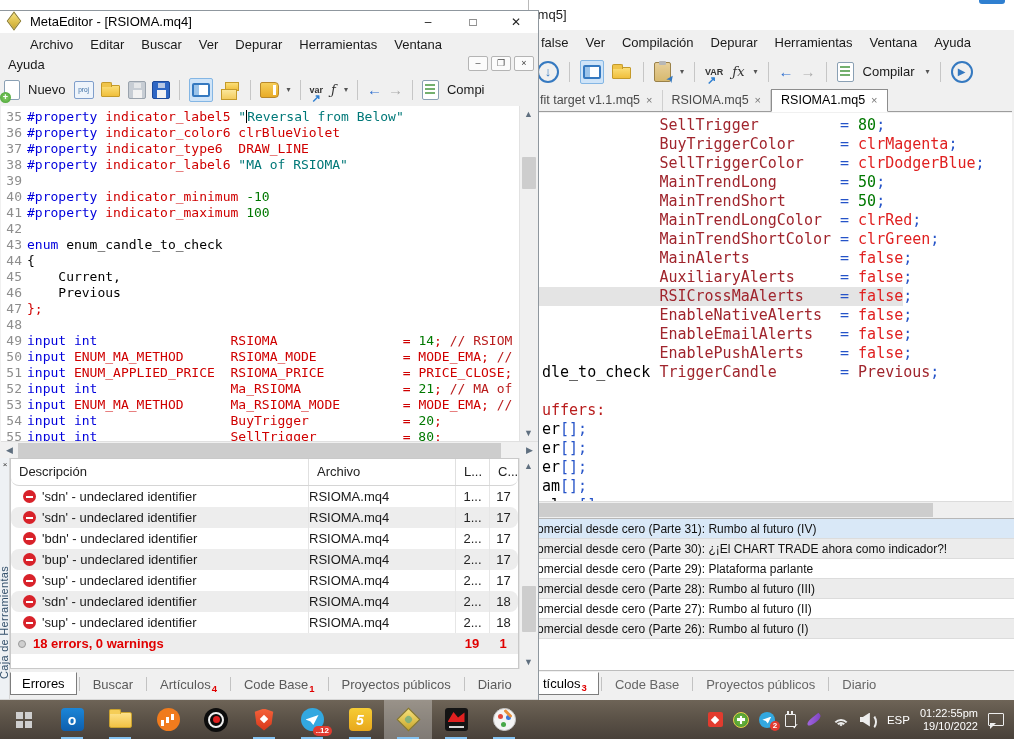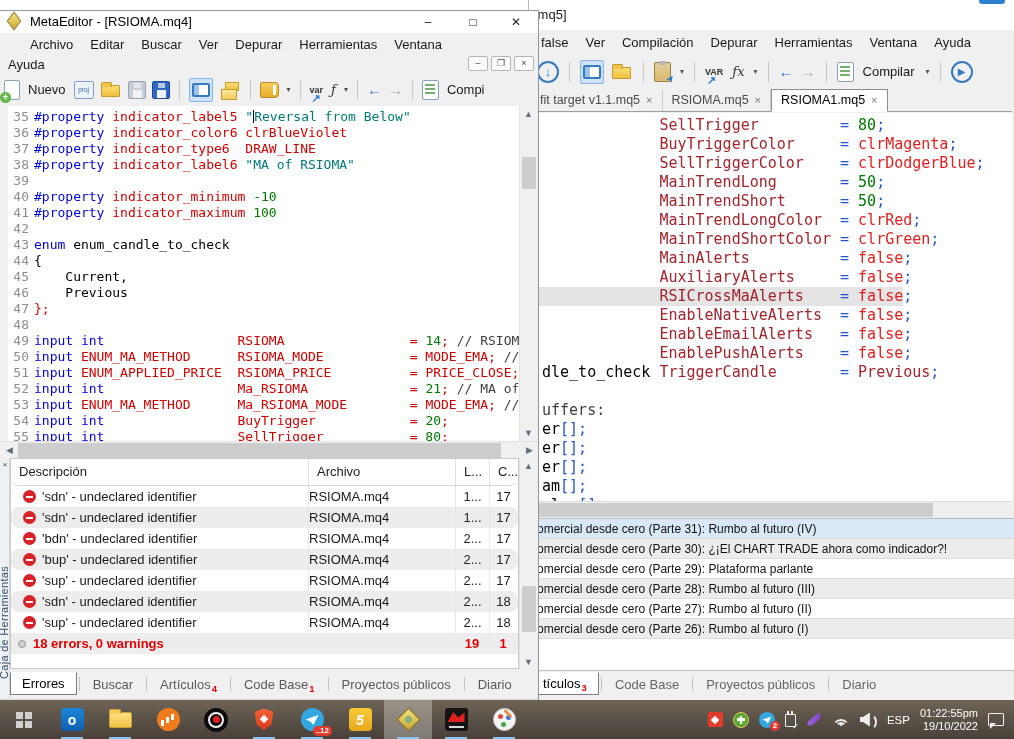--- a/index.html
+++ b/index.html
@@ -80,25 +80,25 @@
   .ic-floppy.gray{background:#c7cdd4;border:1px solid #9aa3ad;}
   .ic-floppy.blue{background:#2f67c4;border:1px solid #1d4a99;}
   .ic-floppy:before{content:"";position:absolute;left:4px;top:8px;width:9px;height:8px;background:#f2f2f2;}
   .ic-floppy:after{content:"";position:absolute;left:5px;top:1px;width:7px;height:5px;background:#f2f2f2;opacity:.7;}
   .ic-ftree{width:22px;height:20px;position:relative;}
   .ic-ftree i{position:absolute;left:6px;top:2px;width:14px;height:9px;background:linear-gradient(#fbde77,#f0bf3c);border:1px solid #c49a2a;}
   .ic-ftree:after{content:"";position:absolute;left:2px;top:9px;width:14px;height:9px;background:linear-gradient(#fbe79a,#f3cc5e);border:1px solid #c49a2a;}
   .ic-book{width:19px;height:16px;background:linear-gradient(#f6ce5a,#e8ab27);border:1px solid #b9882a;border-radius:2px 4px 4px 2px;position:relative;}
   .ic-book:before{content:"";position:absolute;right:2px;top:2px;width:3px;height:10px;background:#fff;}
   .fw-editor{position:absolute;top:95px;left:1px;width:518px;height:335px;background:#fff;overflow:hidden;
-             font-family:"DejaVu Sans Mono",monospace;font-size:13px;line-height:16px;padding:3px 0 0 2px;margin-left:7px;}
+             font-family:"DejaVu Sans Mono",monospace;font-size:13px;line-height:16px;padding:3px 0 0 2px;}
   .fw-editor .cl{display:flex;height:16px;}
   .fw-editor .g{flex:0 0 24px;text-align:right;padding-right:5px;color:#8d8d8d;}
   .cl .t{white-space:pre;}
-  .k{color:#0000dc}.r{color:#cf0000}.s{color:#007878}.n{color:#007800}.c{color:#404040}.o{color:#cf0000}.p{color:#000}
+  .k{color:#0000dc}.r{color:#cf0000}.s{color:#007878}.n{color:#007800}.c{color:#b91c1c}.o{color:#cf0000}.p{color:#000}
   .m{color:#a0252d}.o2{color:#2553c8}.r2{color:#e02020}
   .caret{display:inline-block;width:0;border-left:1.5px solid #000;height:13px;vertical-align:-2px;}
   .vscroll{position:absolute;width:18px;background:#f0f0f0;border-left:1px solid #e2e2e2;}
   .vscroll .arr{position:absolute;left:0;width:100%;height:16px;color:#5f6f7f;font-size:9px;text-align:center;line-height:16px;}
   .vscroll .thumb{position:absolute;left:2px;width:14px;background:#cdcdcd;border-radius:1px;}
   .fw-hscroll{position:absolute;top:430px;left:1px;width:537px;height:17px;background:#f0f0f0;border-top:1px solid #e0e0e0;}
   .fw-hscroll .arr{position:absolute;top:0;width:17px;height:17px;color:#5f6f7f;font-size:9px;text-align:center;line-height:17px;}
   .fw-hscroll .thumb{position:absolute;left:17px;top:1px;width:483px;height:15px;background:#cdcdcd;}
   .toolbox-strip{position:absolute;left:0;top:447px;width:10px;height:243px;background:#eef1f4;border-right:1px solid #d7d7d7;}
   .toolbox-strip .close{position:absolute;left:0;top:2px;width:10px;text-align:center;font-size:8px;color:#333;}

